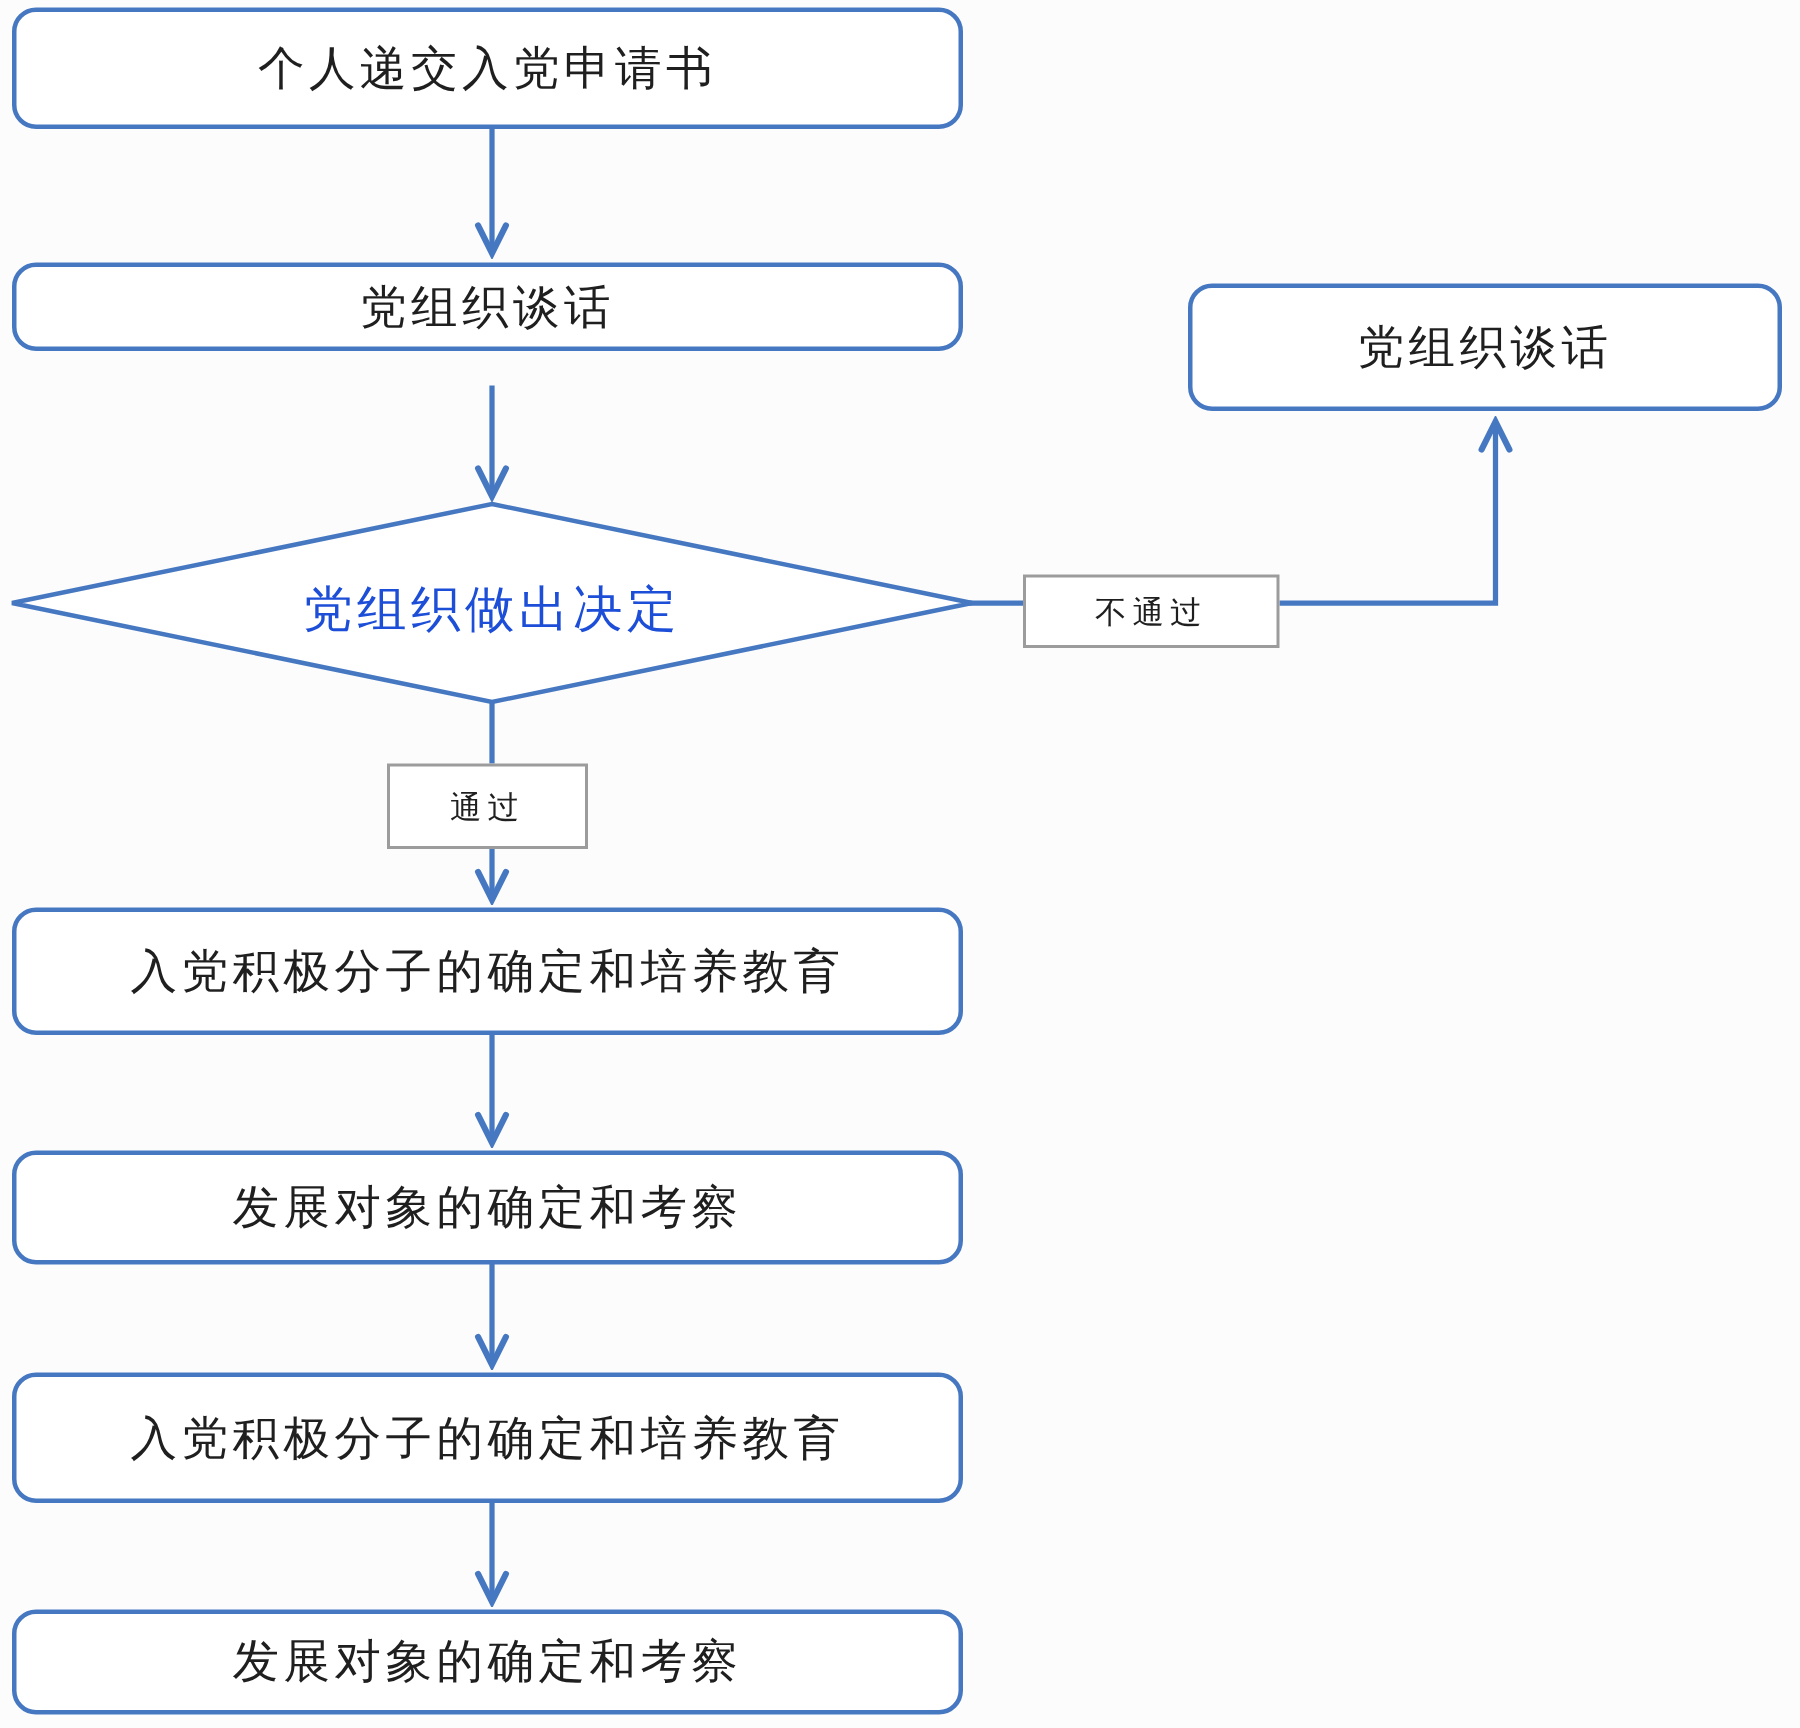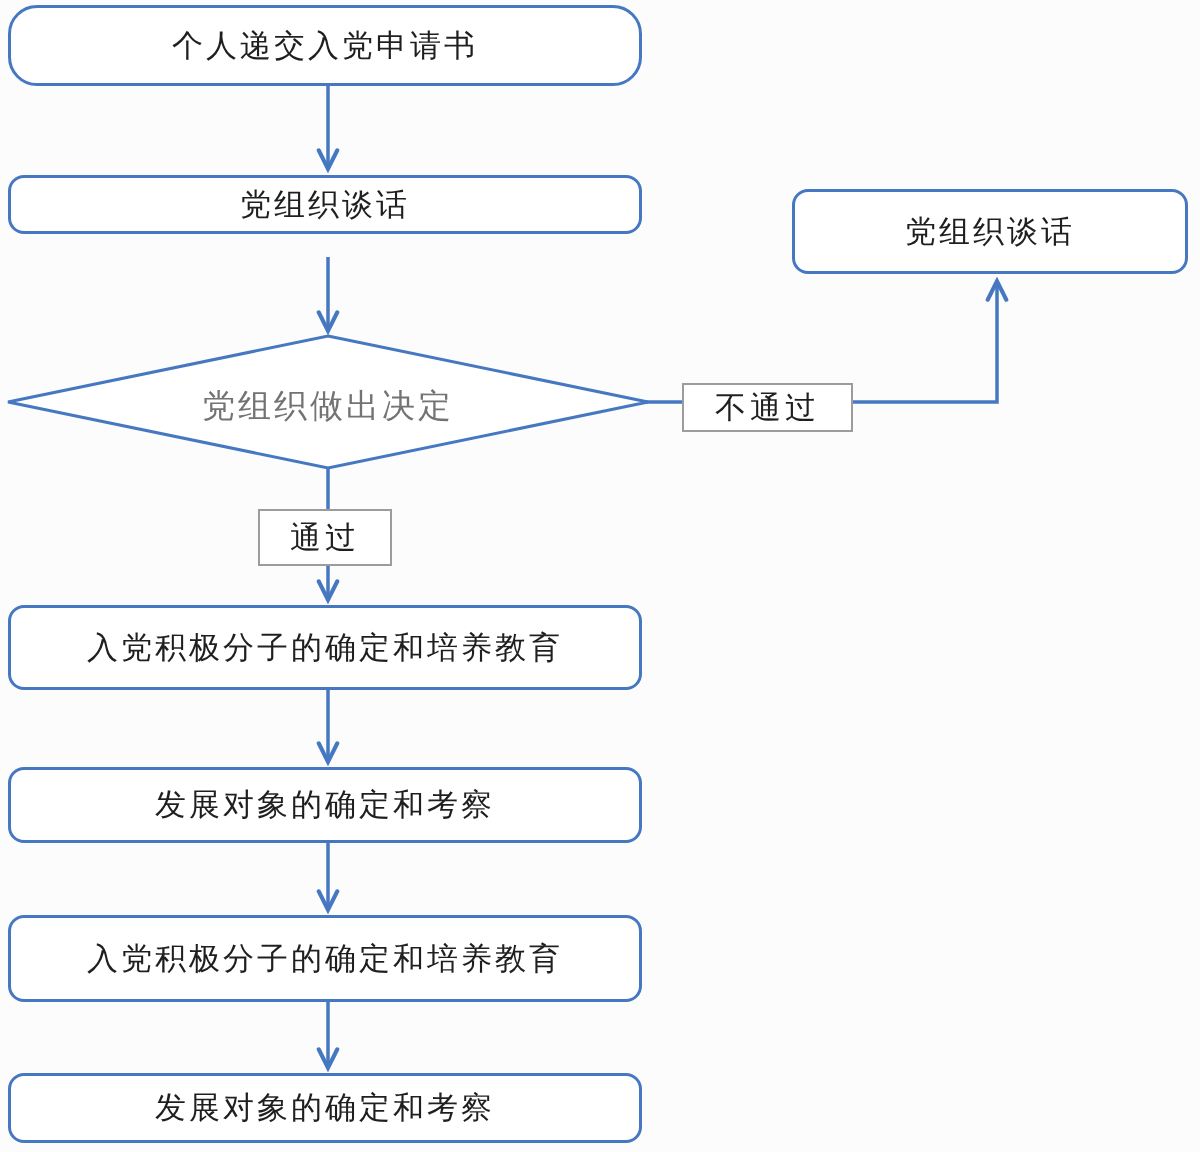--- a/index.html
+++ b/index.html
@@ -37,31 +37,31 @@
     width: 396px;
   }
   .diamond-label {
     position: absolute;
     left: 78px;
     top: 384px;
     width: 500px;
     text-align: center;
     font-size: 33px;
     letter-spacing: 3px;
-    color: #737373;
+    color: #1d4ed8;
     z-index: 2;
   }
   .elabel {
     position: absolute;
     background: #ffffff;
     border: 2px solid #9c9c9c;
     display: flex;
     align-items: center;
     justify-content: center;
-    font-size: 31px;
+    font-size: 21px;
     letter-spacing: 4px;
     color: #1f1f1f;
     z-index: 2;
     box-sizing: border-box;
   }
   .elabel.pass { left: 258px; top: 509px; width: 134px; height: 57px; }
   .elabel.fail { left: 682px; top: 383px; width: 171px; height: 49px; }
 </style>
 </head>
 <body>
@@ -80,21 +80,21 @@
     <path d="M328 86 L328 167" fill="none" stroke="#4678c2" stroke-width="3.5" marker-end="url(#arrow)"></path>
     <path d="M328 257 L328 329" fill="none" stroke="#4678c2" stroke-width="3.5" marker-end="url(#arrow)"></path>
     <path d="M328 468 L328 598" fill="none" stroke="#4678c2" stroke-width="3.5" marker-end="url(#arrow)"></path>
     <path d="M328 689 L328 760" fill="none" stroke="#4678c2" stroke-width="3.5" marker-end="url(#arrow)"></path>
     <path d="M328 842 L328 908" fill="none" stroke="#4678c2" stroke-width="3.5" marker-end="url(#arrow)"></path>
     <path d="M328 1001 L328 1066" fill="none" stroke="#4678c2" stroke-width="3.5" marker-end="url(#arrow)"></path>
 
     <path d="M646 402 L997 402 L997 283" fill="none" stroke="#4678c2" stroke-width="3.5" marker-end="url(#arrow)"></path>
   </svg>
 
-  <div class="fbox" style="top:5px; height:81px;border-radius:29px;">个人递交入党申请书</div>
+  <div class="fbox" style="top:5px; height:81px;">个人递交入党申请书</div>
 
   <div class="fbox" style="top:175px; height:59px;">党组织谈话</div>
 
   <div class="diamond-label">党组织做出决定</div>
 
   <div class="fbox" style="top:605px; height:85px;">入党积极分子的确定和培养教育</div>
 
   <div class="fbox" style="top:767px; height:76px;">发展对象的确定和考察</div>
 
   <div class="fbox" style="top:915px; height:87px;">入党积极分子的确定和培养教育</div>

